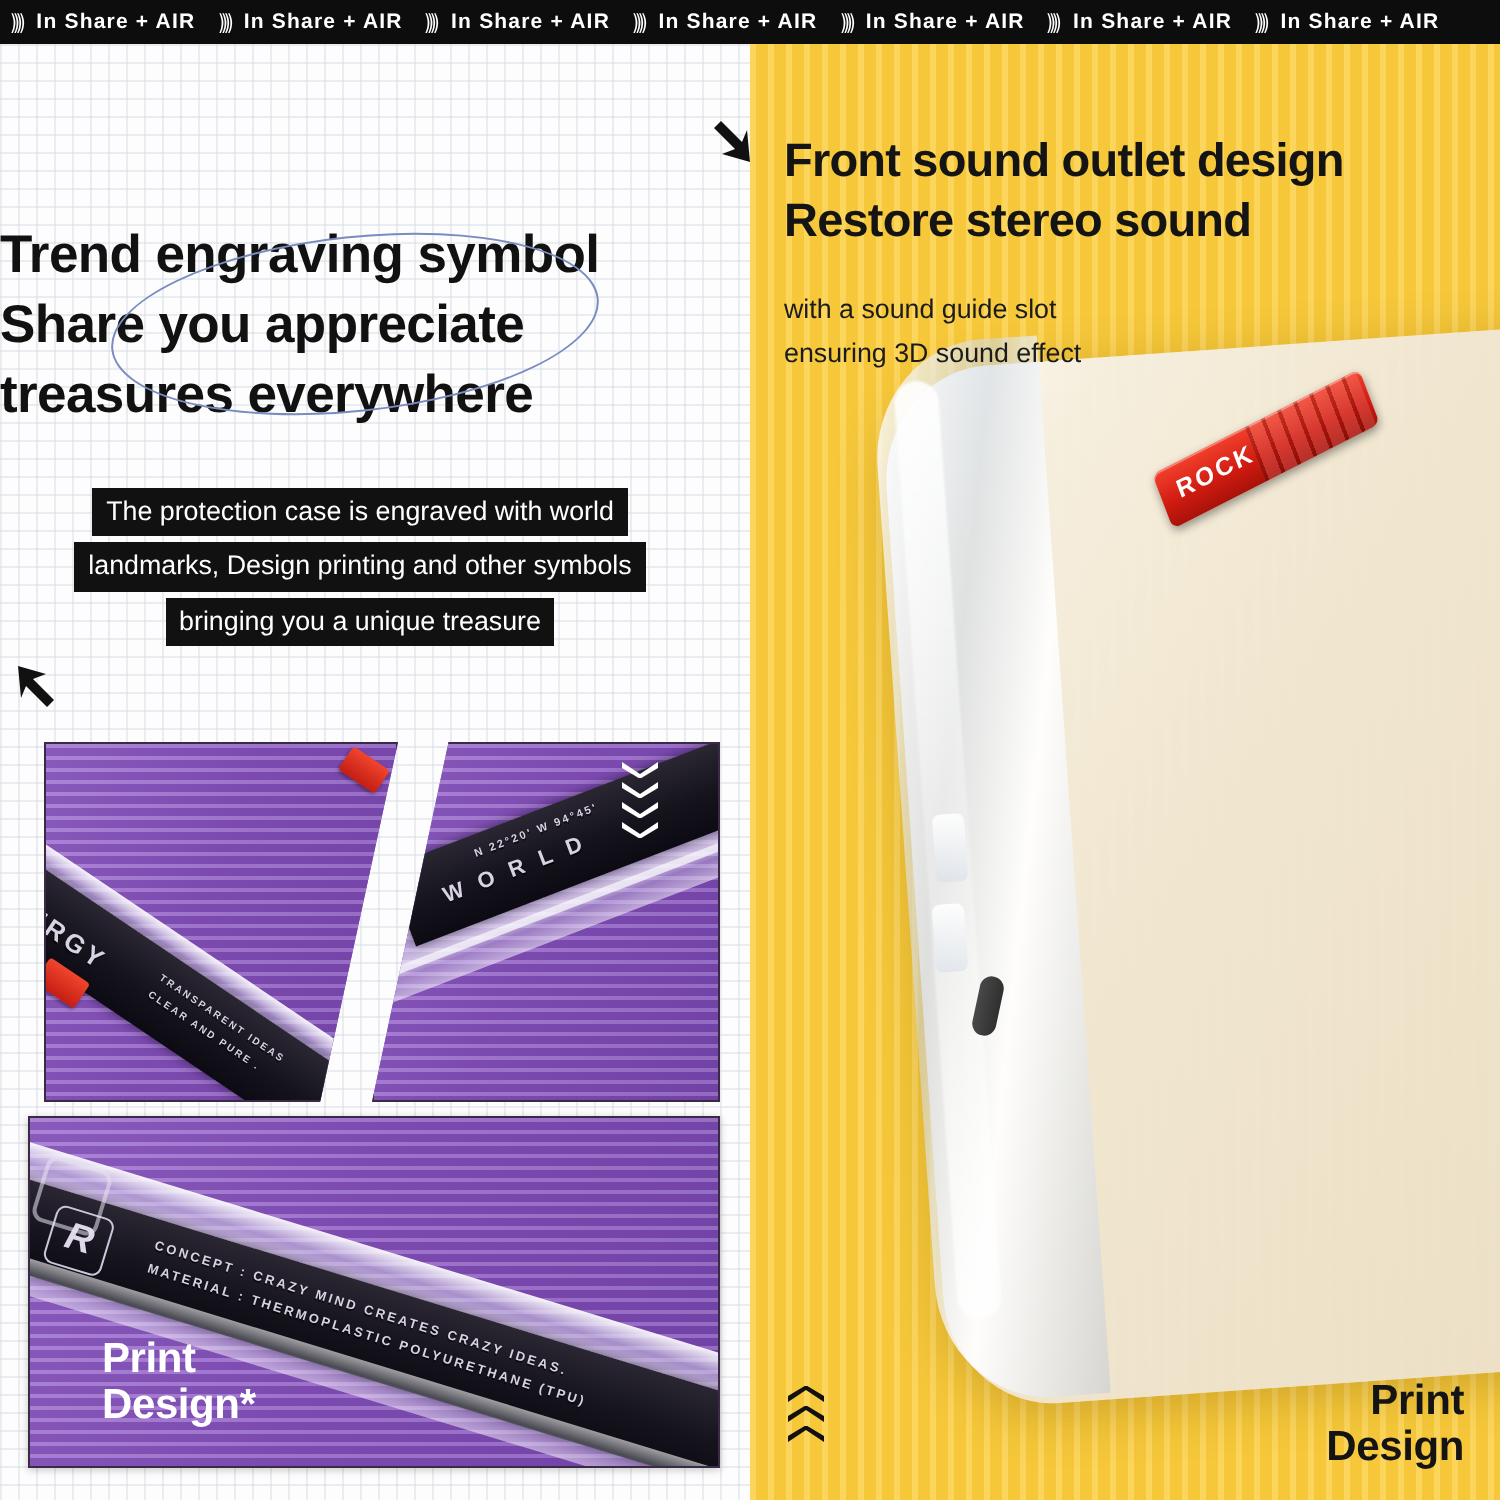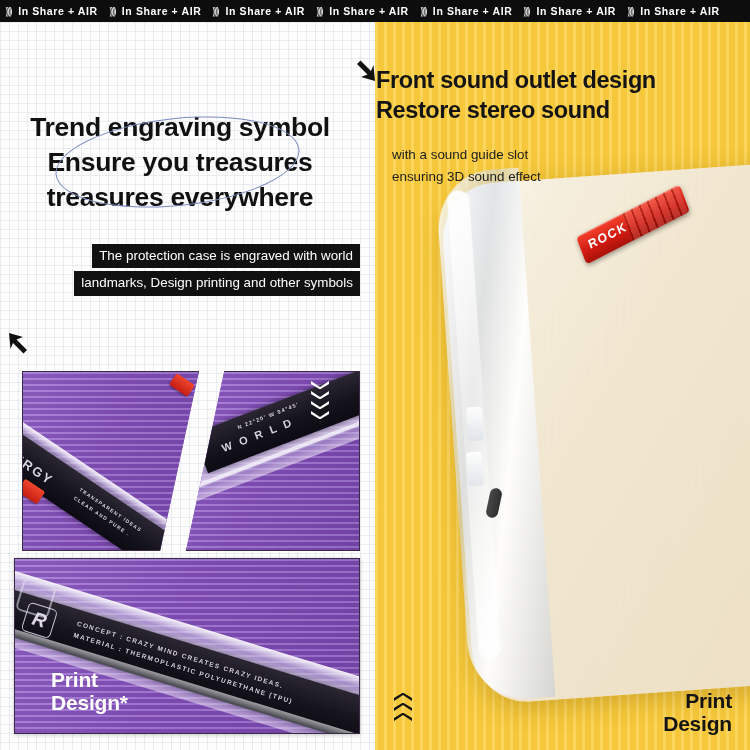--- a/index.html
+++ b/index.html
@@ -43,36 +43,36 @@
     content:""; position:absolute; inset:0;
     background:repeating-linear-gradient(90deg,
       rgba(255,255,255,.16) 0px, rgba(255,255,255,.16) 3px,
       rgba(198,150,20,.10) 3px, rgba(198,150,20,.10) 9px);
     pointer-events:none; z-index:3;
   }
 
   
   .lh {
     position:absolute; left:0; top:88px; width:360px;
-    text-align:center; color:#111111;
+    color:#111111;
     font-size:26.5px; font-weight:700; line-height:1.33;
     letter-spacing:-0.3px;
     z-index:6;
   }
   .ellipse {
     position:absolute; left:55px; top:96px;
     width:245px; height:88px;
     border:1.6px solid #7a8bbf; border-radius:50%;
     transform:rotate(-6deg);
     z-index:7; pointer-events:none;
   }
 
   
   .lbody { position:absolute; left:0; top:222px; width:360px;
-           text-align:right; z-index:6; }
+           text-align:center; z-index:6; }
   .lbody span {
     display:inline-block; background:#111111; color:#ffffff;
     font-size:13.4px; line-height:1.52; font-weight:400;
     padding:2px 7px; margin-bottom:3px;
   }
 
   
   .arrow { position:absolute; z-index:12; }
   .arrow svg { display:block; }
 
@@ -112,21 +112,21 @@
   .chev-stack svg { display:block; }
 
   .print-left {
     position:absolute; left:36px; bottom:18px; z-index:15;
     color:#ffffff; font-size:21px; font-weight:700; line-height:1.12;
     letter-spacing:-0.2px;
   }
 
   
   .rh {
-    position:absolute; left:1px; top:43px; width:350px;
+    position:absolute; left:17px; top:43px; width:350px;
     color:#141414; font-size:23.5px; font-weight:700; line-height:1.28;
     letter-spacing:-0.4px; z-index:8;
   }
   .rbody {
     position:absolute; left:17px; top:122px; width:330px;
     color:#1b1b1b; font-size:13.4px; line-height:1.62; z-index:8;
   }
   .print-right {
     position:absolute; right:18px; bottom:14px; z-index:15;
     color:#141414; font-size:21px; font-weight:700; line-height:1.12;
@@ -222,28 +222,29 @@
           <span class="mq-chev">))))</span>
           <span class="mq-text">In Share + AIR</span>
         </div>
       </div>
   </div>
 
   <div class="panel-left">
 
     <div class="lh">
       <div>Trend engraving symbol</div>
-      <div>Ensure you treasures</div>
+      <div>Share you appreciate</div>
       <div>treasures everywhere</div>
     </div>
     <div class="ellipse"></div>
 
     <div class="lbody">
       <div><span>The protection case is engraved with world</span></div>
       <div><span>landmarks, Design printing and other symbols</span></div>
+      <div><span>bringing you a unique treasure</span></div>
     </div>
 
     <div class="arrow" style="left:6px; top:308px;">
       <svg width="26" height="26" viewBox="0 0 26 26">
         <path d="M3 3 L17 7 L10.5 9.5 L21 20 L17.5 23.5 L7 13 L4.5 19 Z" fill="#111"></path>
       </svg>
     </div>
 
     <div class="ph" style="left:22px; top:349px; width:177px; height:180px;
                 clip-path:polygon(0 0, 100% 0, 78% 100%, 0 100%);">

